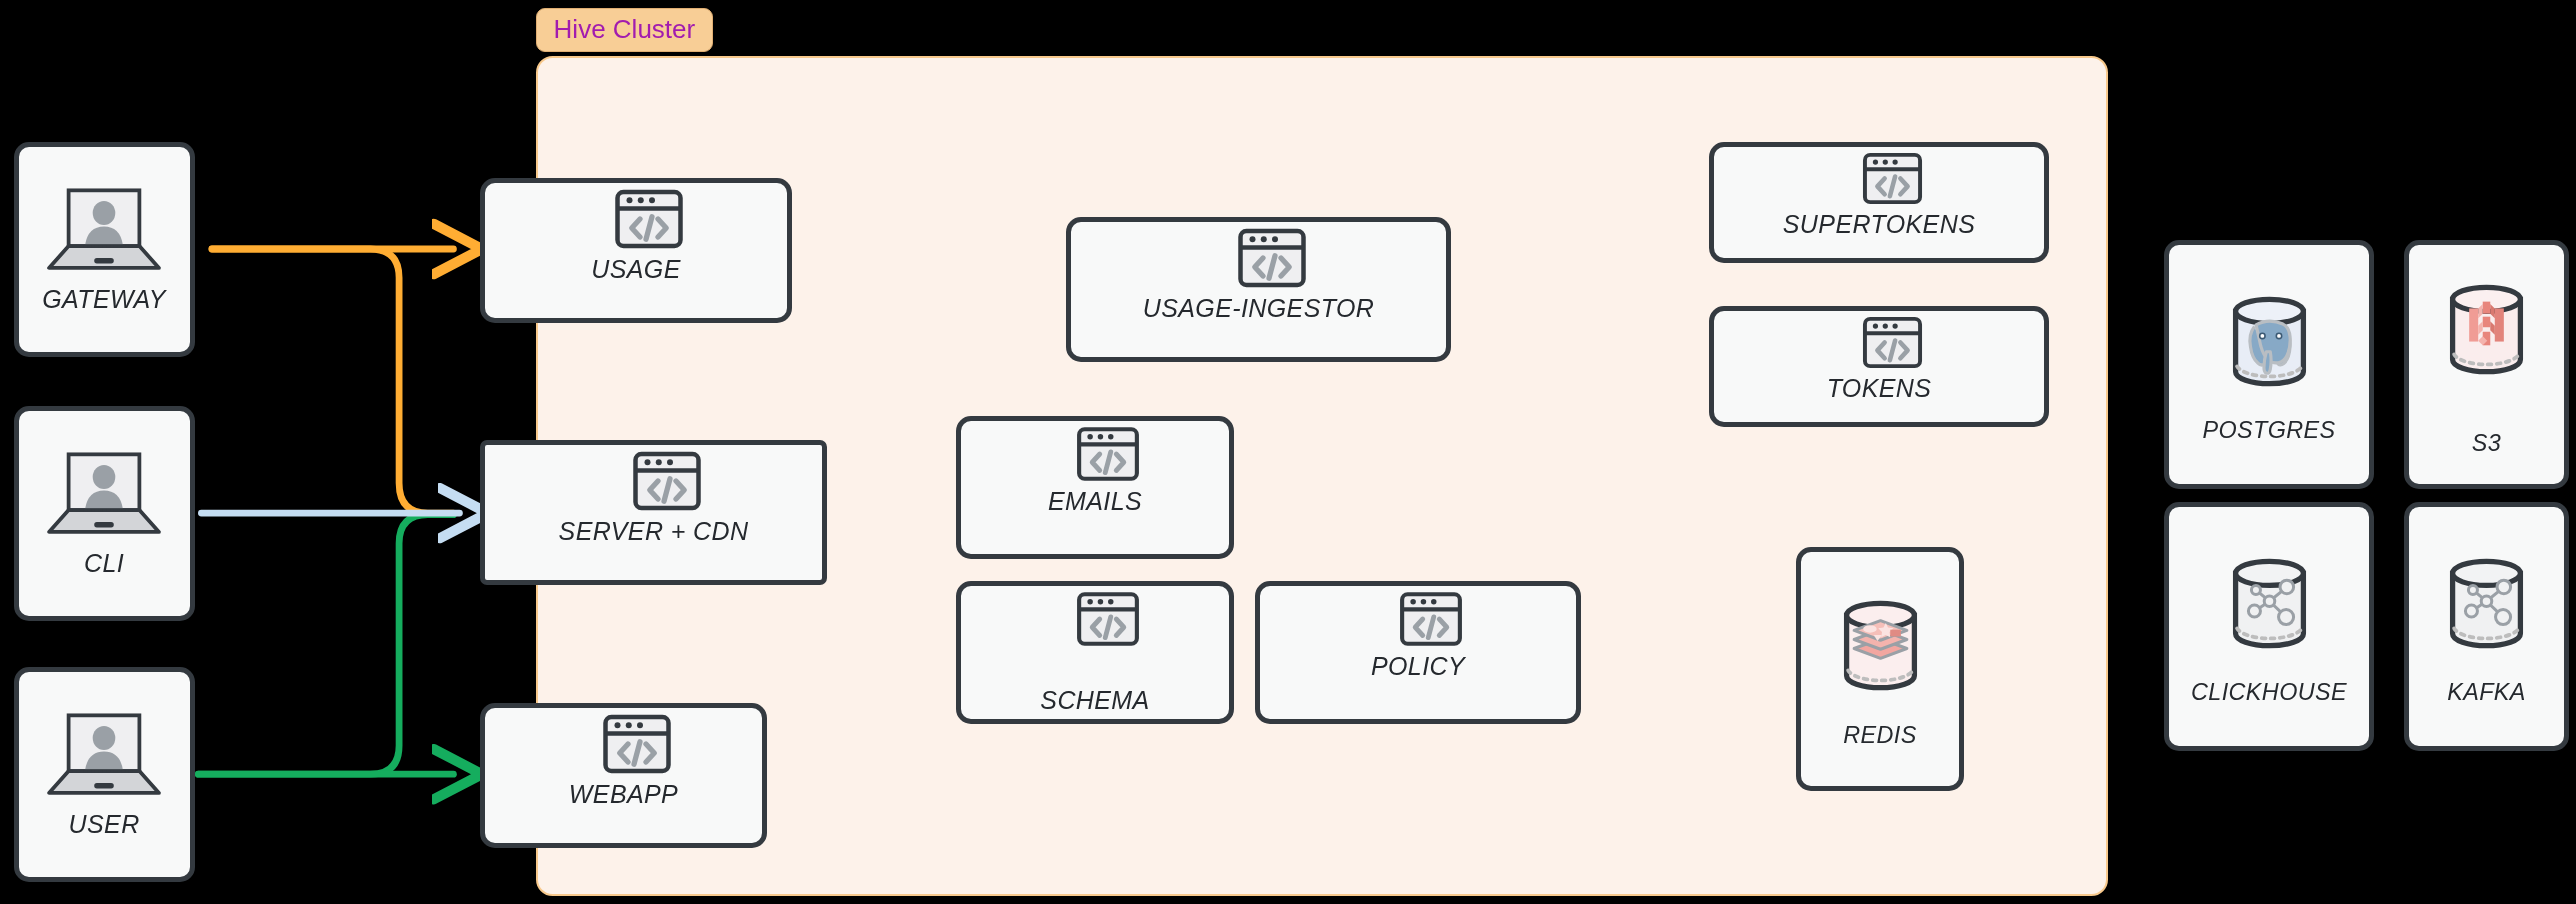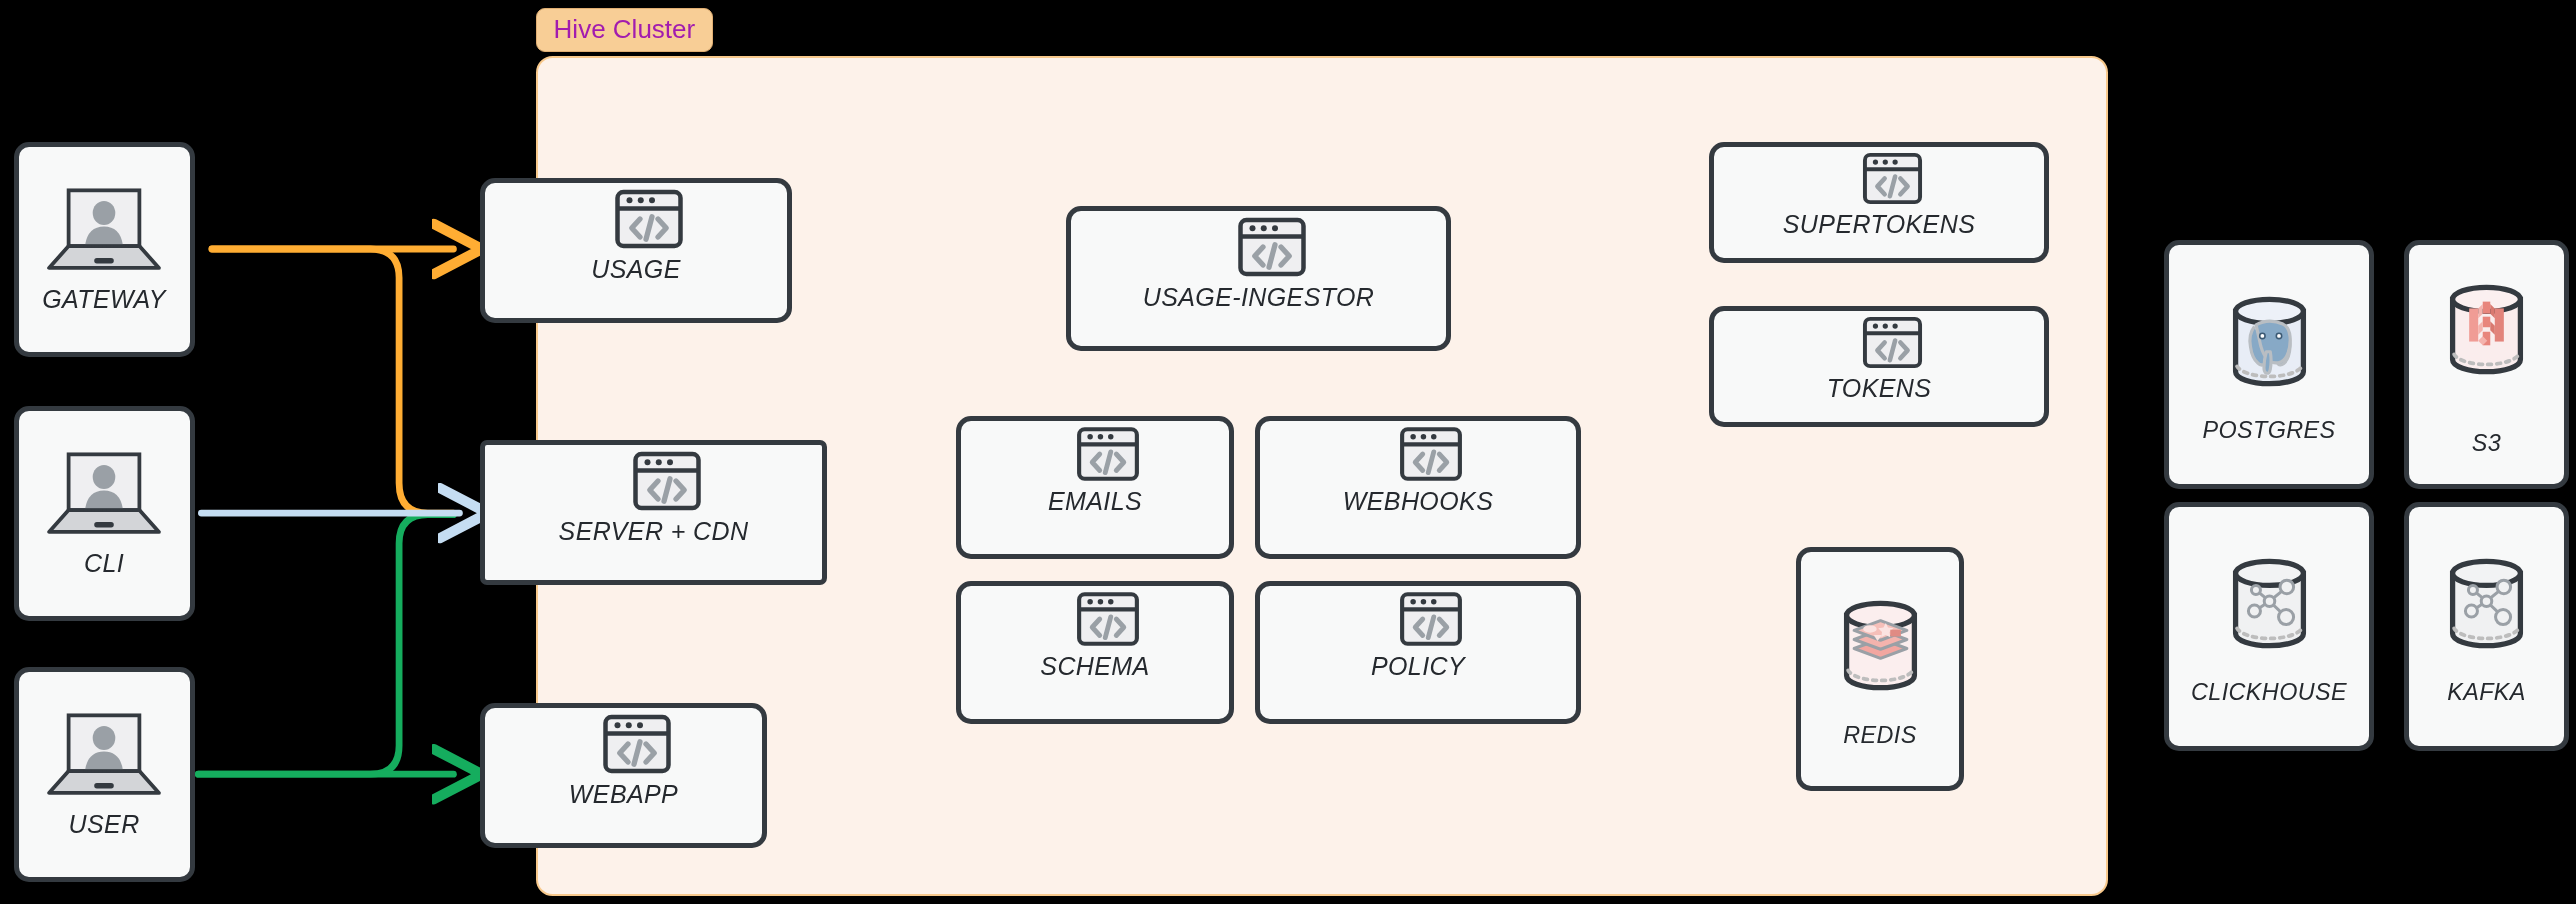--- a/index.html
+++ b/index.html
@@ -213,21 +213,21 @@
         <circle cx="37" cy="23" r="4" fill="#343A40"></circle>
         <circle cx="52" cy="23" r="4" fill="#343A40"></circle>
         <path d="M36 48 L25 60 L36 72" fill="none" stroke="#9AA0A6" stroke-width="7" stroke-linecap="round" stroke-linejoin="round"></path>
         <path d="M60 48 L71 60 L60 72" fill="none" stroke="#9AA0A6" stroke-width="7" stroke-linecap="round" stroke-linejoin="round"></path>
         <path d="M52 45 L44 75" fill="none" stroke="#9AA0A6" stroke-width="7" stroke-linecap="round"></path>
       </svg>
     </span>
     <span class="node-label">WEBAPP</span>
   </div>
 
-  <div class="node service" style="left:1066px; top:206px; width:385px; height:145px;">
+  <div class="node service" style="left:1066px; top:217px; width:385px; height:145px;">
     <span class="svc-icon">
       <svg width="72" height="72" viewBox="0 0 96 96">
         <rect x="6" y="12" width="84" height="72" rx="8" fill="#EFEFF1" stroke="#343A40" stroke-width="6"></rect>
         <path d="M6 34 H90" stroke="#343A40" stroke-width="6"></path>
         <circle cx="22" cy="23" r="4" fill="#343A40"></circle>
         <circle cx="37" cy="23" r="4" fill="#343A40"></circle>
         <circle cx="52" cy="23" r="4" fill="#343A40"></circle>
         <path d="M36 48 L25 60 L36 72" fill="none" stroke="#9AA0A6" stroke-width="7" stroke-linecap="round" stroke-linejoin="round"></path>
         <path d="M60 48 L71 60 L60 72" fill="none" stroke="#9AA0A6" stroke-width="7" stroke-linecap="round" stroke-linejoin="round"></path>
         <path d="M52 45 L44 75" fill="none" stroke="#9AA0A6" stroke-width="7" stroke-linecap="round"></path>
@@ -245,37 +245,22 @@
         <circle cx="37" cy="23" r="4" fill="#343A40"></circle>
         <circle cx="52" cy="23" r="4" fill="#343A40"></circle>
         <path d="M36 48 L25 60 L36 72" fill="none" stroke="#9AA0A6" stroke-width="7" stroke-linecap="round" stroke-linejoin="round"></path>
         <path d="M60 48 L71 60 L60 72" fill="none" stroke="#9AA0A6" stroke-width="7" stroke-linecap="round" stroke-linejoin="round"></path>
         <path d="M52 45 L44 75" fill="none" stroke="#9AA0A6" stroke-width="7" stroke-linecap="round"></path>
       </svg>
     </span>
     <span class="node-label">EMAILS</span>
   </div>
 
-  <div class="node service" style="left:1255px; top:416px; width:326px; height:143px;">
-    <span class="svc-icon">
-      <svg width="66" height="66" viewBox="0 0 96 96">
-        <rect x="6" y="12" width="84" height="72" rx="8" fill="#EFEFF1" stroke="#343A40" stroke-width="6"></rect>
-        <path d="M6 34 H90" stroke="#343A40" stroke-width="6"></path>
-        <circle cx="22" cy="23" r="4" fill="#343A40"></circle>
-        <circle cx="37" cy="23" r="4" fill="#343A40"></circle>
-        <circle cx="52" cy="23" r="4" fill="#343A40"></circle>
-        <path d="M36 48 L25 60 L36 72" fill="none" stroke="#9AA0A6" stroke-width="7" stroke-linecap="round" stroke-linejoin="round"></path>
-        <path d="M60 48 L71 60 L60 72" fill="none" stroke="#9AA0A6" stroke-width="7" stroke-linecap="round" stroke-linejoin="round"></path>
-        <path d="M52 45 L44 75" fill="none" stroke="#9AA0A6" stroke-width="7" stroke-linecap="round"></path>
-      </svg>
-    </span>
-    <span class="node-label">WEBHOOKS</span>
-  </div>
-
-  <div class="node service" style="left:956px; top:581px; width:278px; height:143px;">
+
+  <div class="node service" style="left:956px; top:581px; width:278px; height:143px;gap:34px;">
     <span class="svc-icon">
       <svg width="66" height="66" viewBox="0 0 96 96">
         <rect x="6" y="12" width="84" height="72" rx="8" fill="#EFEFF1" stroke="#343A40" stroke-width="6"></rect>
         <path d="M6 34 H90" stroke="#343A40" stroke-width="6"></path>
         <circle cx="22" cy="23" r="4" fill="#343A40"></circle>
         <circle cx="37" cy="23" r="4" fill="#343A40"></circle>
         <circle cx="52" cy="23" r="4" fill="#343A40"></circle>
         <path d="M36 48 L25 60 L36 72" fill="none" stroke="#9AA0A6" stroke-width="7" stroke-linecap="round" stroke-linejoin="round"></path>
         <path d="M60 48 L71 60 L60 72" fill="none" stroke="#9AA0A6" stroke-width="7" stroke-linecap="round" stroke-linejoin="round"></path>
         <path d="M52 45 L44 75" fill="none" stroke="#9AA0A6" stroke-width="7" stroke-linecap="round"></path>

